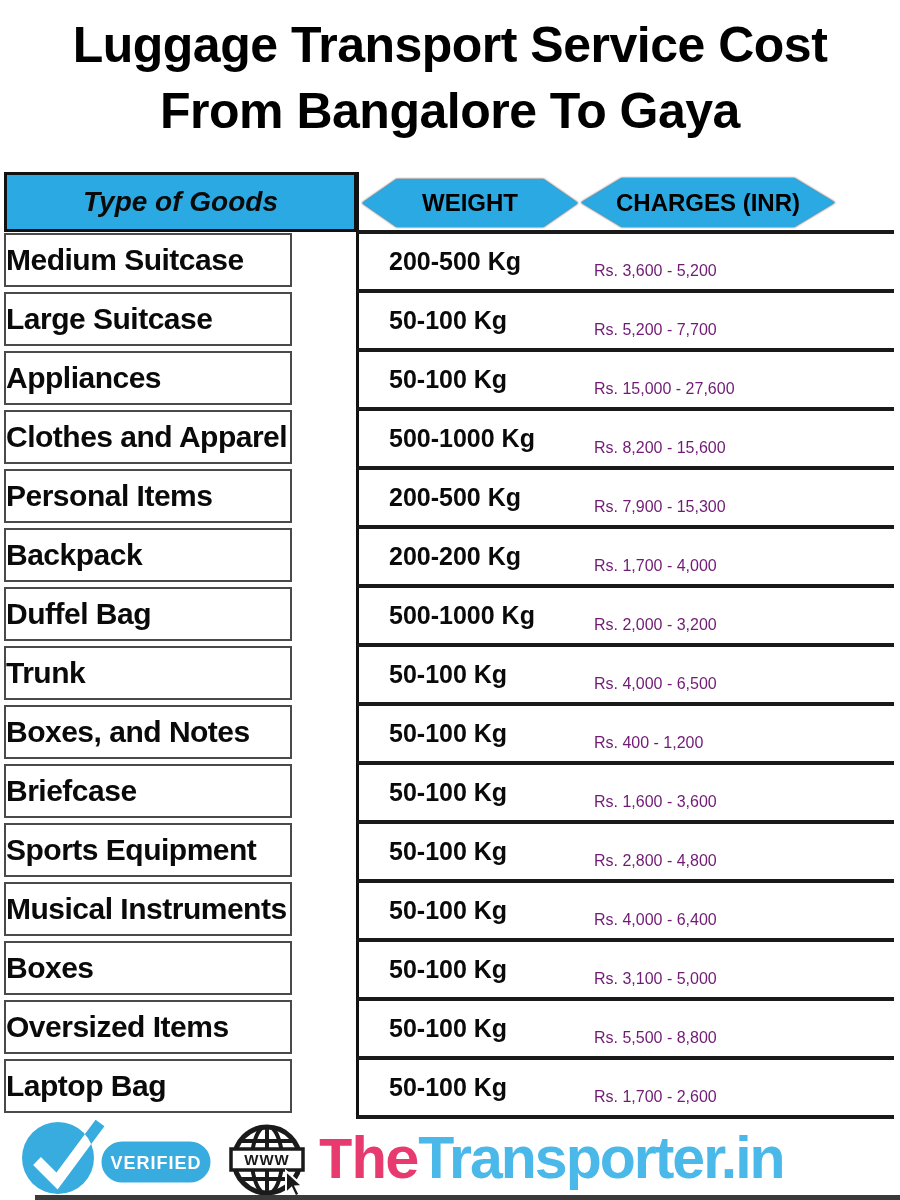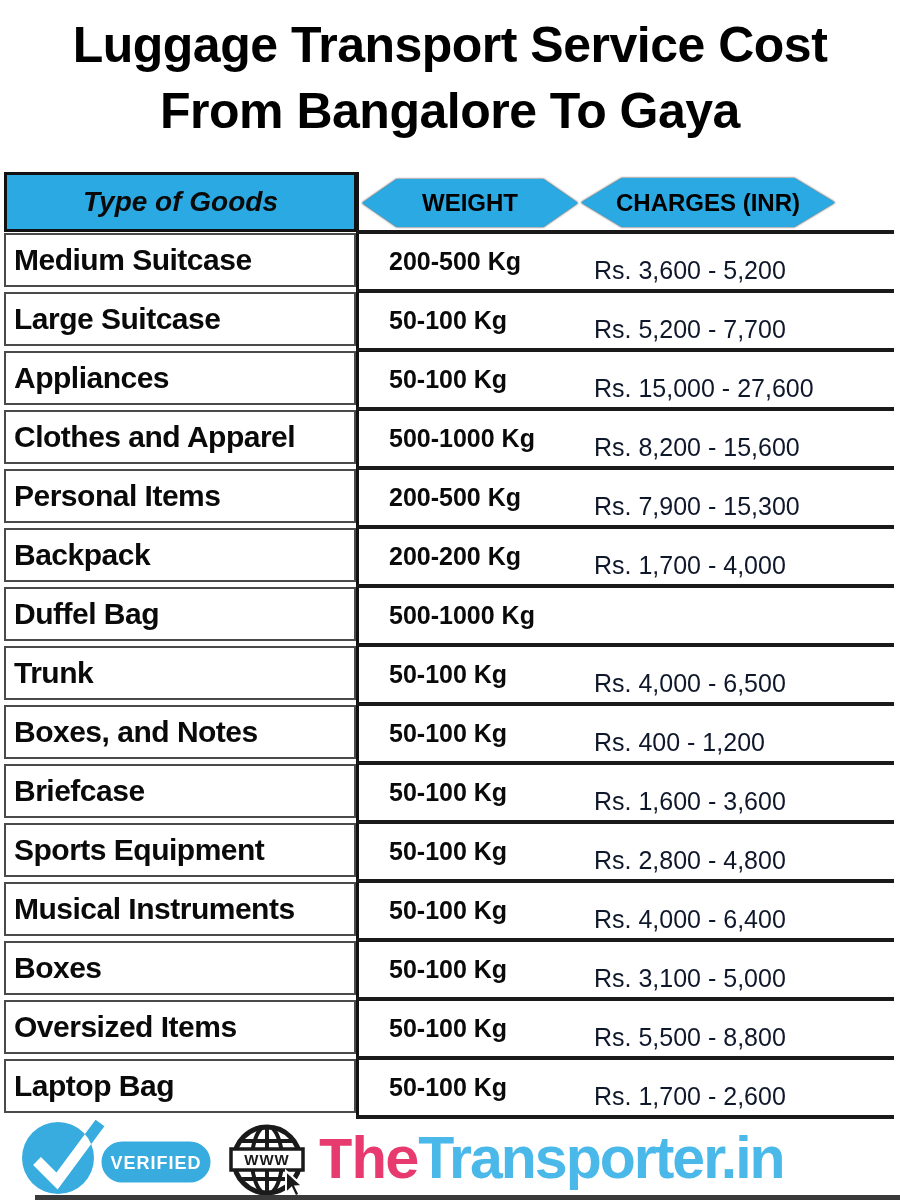--- a/index.html
+++ b/index.html
@@ -25,34 +25,34 @@
   .hex{
     width:100%;height:100%;background:var(--blue);
     clip-path:polygon(0% 50%,16% 0%,84% 0%,100% 50%,84% 100%,16% 100%);
     display:flex;align-items:center;justify-content:center;
     font-weight:bold;font-size:24px;color:#000000;letter-spacing:0px;
   }
   
   .rows{position:absolute;left:0;top:232px;width:900px;}
   .row{position:relative;width:900px;height:59px;}
   .cell-goods{
-    position:absolute;left:4px;top:1px;width:352px;height:54px;box-sizing:border-box;
+    position:absolute;left:4px;top:1px;width:288px;height:54px;box-sizing:border-box;
     border:2px solid #4a4a4a;background:#fff;
-    display:flex;align-items:center;padding-left:8px;
+    display:flex;align-items:center;
     font-weight:bold;font-size:30px;color:#0a0a0a;letter-spacing:-0.5px;
   }
   .rline{position:absolute;left:357px;top:-2px;width:537px;height:4px;background:#1a1a1a;}
   .rline-last{position:absolute;left:357px;top:883px;width:537px;height:4px;background:#1a1a1a;}
   .cell-weight{
     position:absolute;left:389px;top:0;height:59px;display:flex;align-items:center;
     font-weight:bold;font-size:25px;color:#0a0a0a;
   }
   .cell-charges{
     position:absolute;left:594px;top:2px;height:73px;display:flex;align-items:center;
-    font-weight:normal;font-size:25px;color:#0f172a;
+    font-weight:normal;font-size:16px;color:#701a75;
   }
   .vline{position:absolute;left:356px;top:172px;width:3px;height:947px;background:#111;}
   
   .verified-badge{position:absolute;left:22px;top:1120px;}
   .globe{position:absolute;left:228px;top:1120px;}
   .brand{
     position:absolute;left:318px;top:1124px;width:582px;
     font-weight:bold;font-size:59px;letter-spacing:-2px;white-space:nowrap;
   }
   .brand .p1{color:var(--pink);font-family:Liberation Mono, monospace;}
@@ -126,20 +126,21 @@
       <div class="rline"></div>
       <div class="cell-goods">Backpack</div>
       <div class="cell-weight">200-200 Kg</div>
       <div class="cell-charges">Rs. 1,700 - 4,000</div>
     </div>
 
     <div class="row">
       <div class="rline"></div>
       <div class="cell-goods">Duffel Bag</div>
       <div class="cell-weight">500-1000 Kg</div>
+      <div class="cell-charges">Rs. 2,000 - 3,200</div>
     </div>
 
     <div class="row">
       <div class="rline"></div>
       <div class="cell-goods">Trunk</div>
       <div class="cell-weight">50-100 Kg</div>
       <div class="cell-charges">Rs. 4,000 - 6,500</div>
     </div>
 
     <div class="row">

